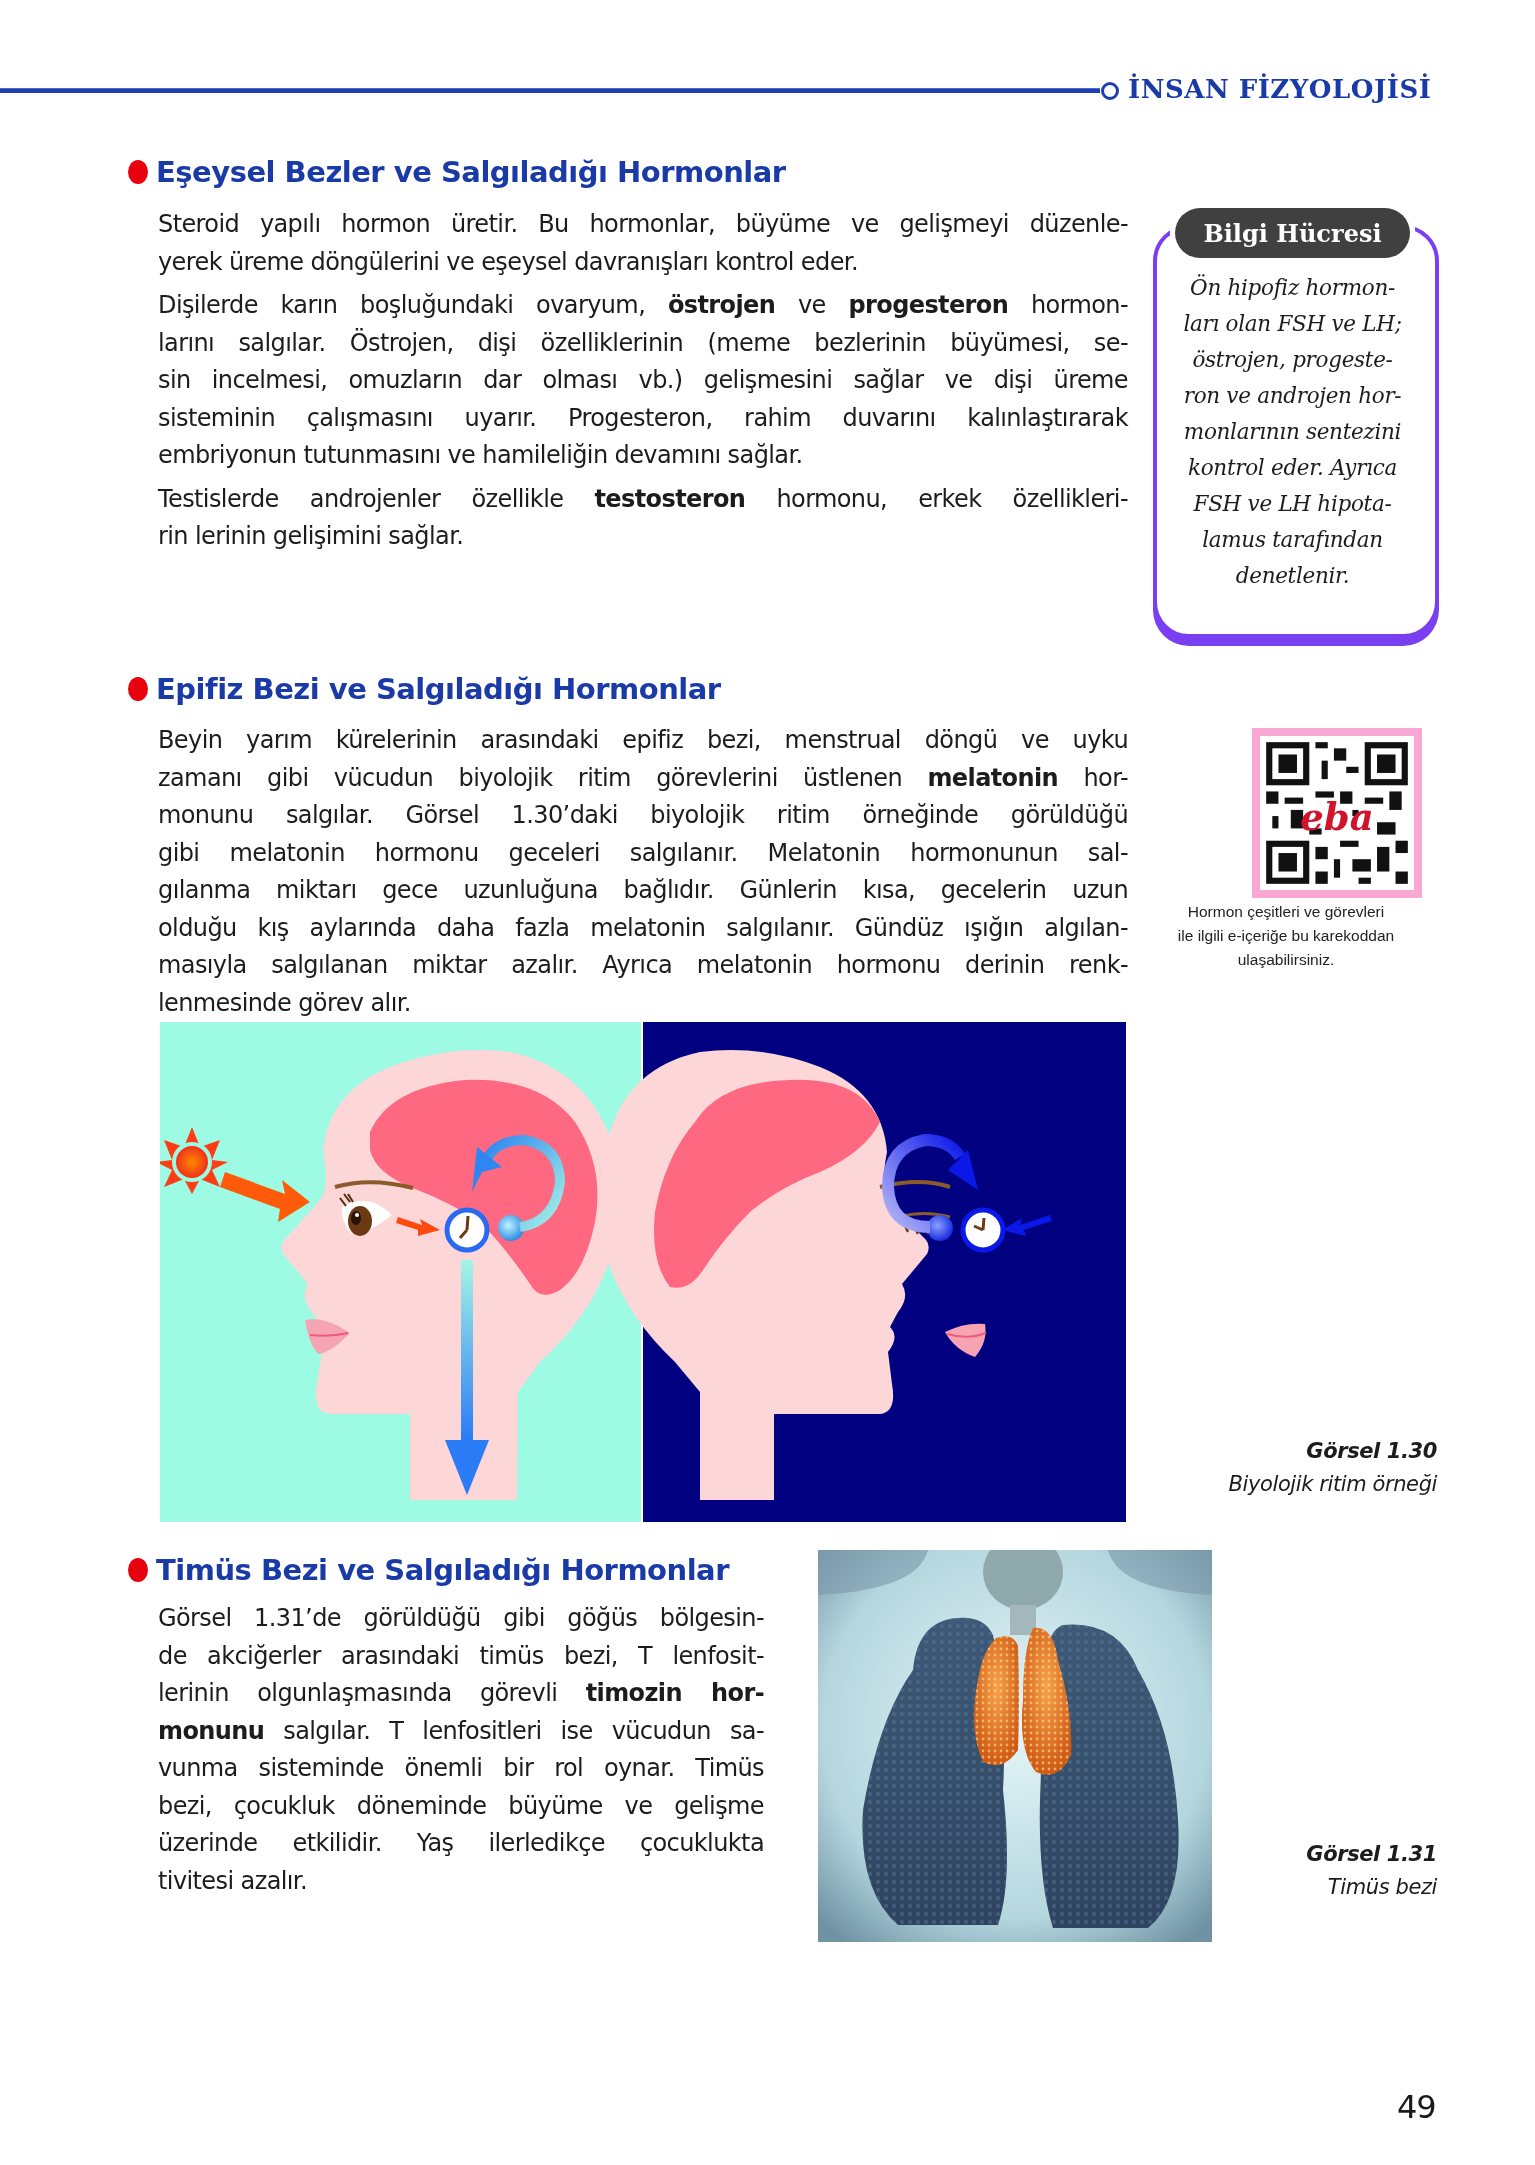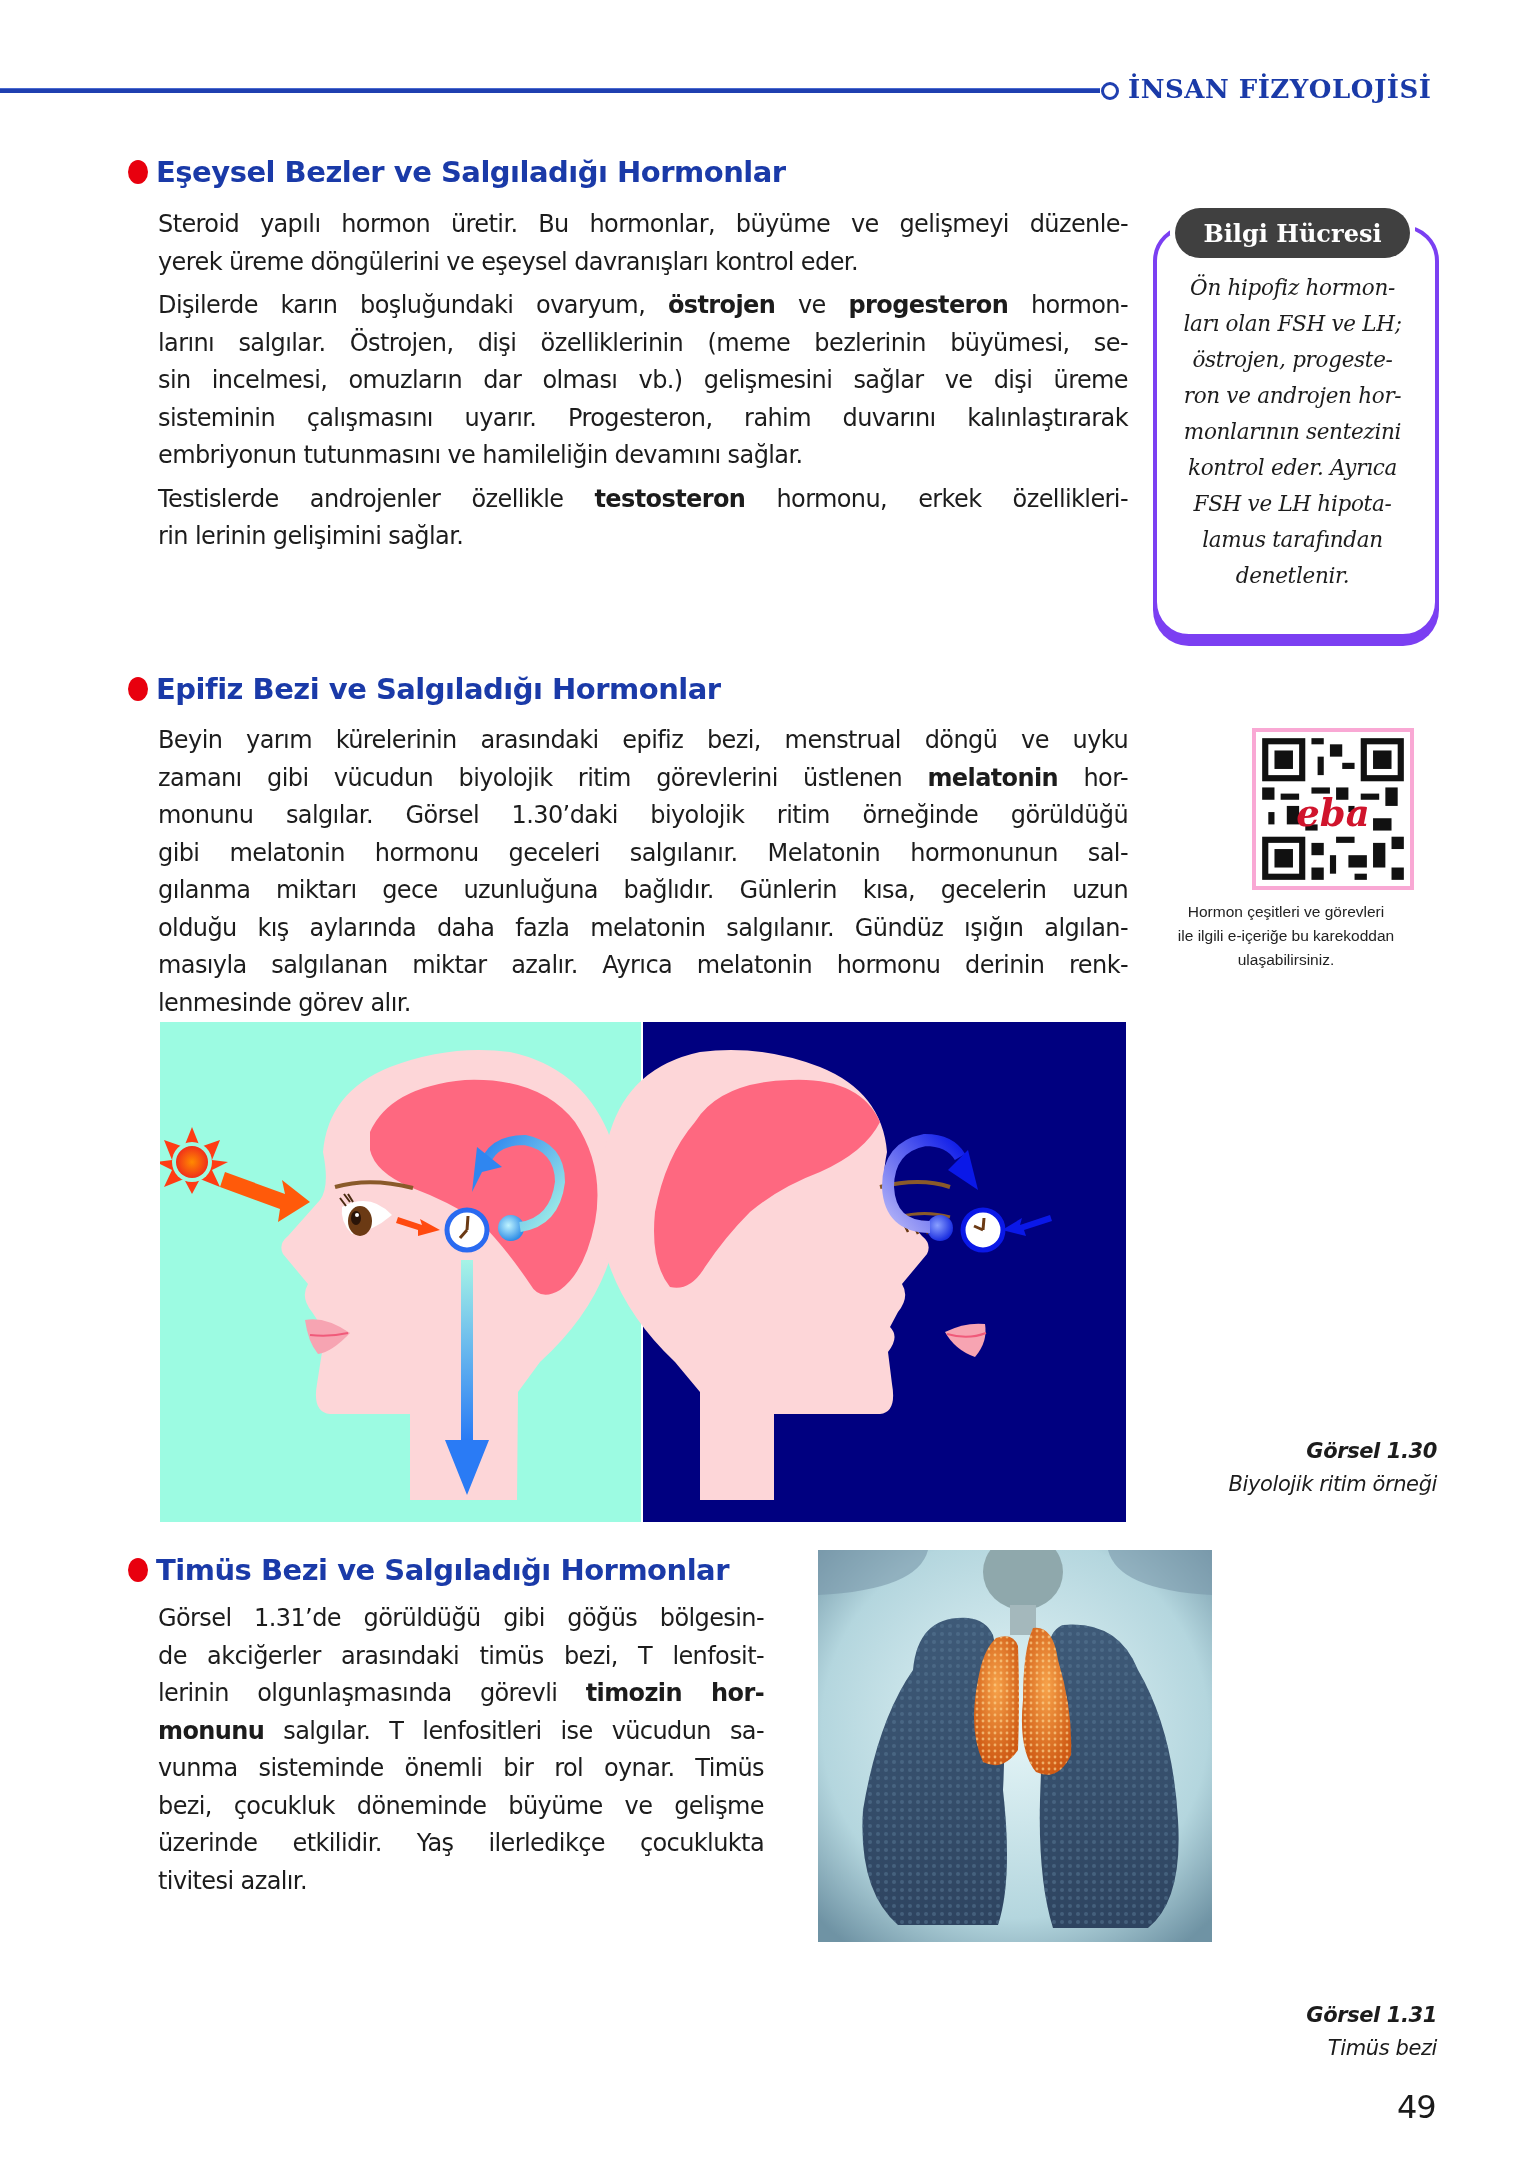--- a/index.html
+++ b/index.html
@@ -22,21 +22,21 @@
     .line { display: block; text-align: justify; text-align-last: justify; white-space: nowrap; }
     .line.last { text-align-last: left; }
 
     
     .info-box { position: absolute; left: 1153px; top: 225px; width: 278px; height: 405px; border: 4px solid #7b3ff2; border-radius: 36px; box-shadow: 0 8px 0 0 #7b3ff2; background: #fff; }
     .info-tab { position: absolute; left: 1175px; top: 208px; width: 235px; height: 50px; background: #404040; border-radius: 26px; color: #fff; font-family: "DejaVu Serif", serif; font-weight: bold; font-size: 24px; display: flex; align-items: center; justify-content: center; }
     .info-tab-mask { position: absolute; left: 1170px; top: 210px; width: 245px; height: 25px; background: #fff; }
     .info-body { position: absolute; left: 1160px; top: 270px; width: 265px; font-family: "DejaVu Serif", serif; font-style: italic; font-size: 21.5px; line-height: 36px; text-align: center; color: #1c1c1c; letter-spacing: -0.3px; }
 
     
-    .qr { position: absolute; left: 1252px; top: 728px; width: 154px; height: 154px; border: 4px solid #f9a8d4; background: #fff; }
+    .qr { position: absolute; left: 1252px; top: 728px; width: 154px; height: 154px; border: 8px solid #f9a8d4; background: #fff; }
     .qr svg { display: block; }
     .qr-caption { position: absolute; left: 1140px; top: 900px; width: 292px; font-family: "Liberation Sans", sans-serif; font-size: 15.5px; line-height: 24px; text-align: center; color: #222; }
 
     
     .fig130 { position: absolute; left: 160px; top: 1022px; width: 966px; height: 500px; }
     .fig-caption { position: absolute; right: 98px; text-align: right; font-family: "DejaVu Sans", sans-serif; font-style: italic; font-size: 21px; line-height: 33px; color: #1c1c1c; letter-spacing: -0.4px; }
     .fig-caption .num { font-weight: bold; }
     .fig131 { position: absolute; left: 818px; top: 1550px; width: 394px; height: 392px; }
 
     .page-number { position: absolute; left: 1397px; top: 2088px; font-family: "DejaVu Sans", sans-serif; font-size: 32px; color: #1a1a1a; letter-spacing: -1px; }
@@ -301,18 +301,18 @@
     <path d="M245 75 Q300 70 320 120 Q355 180 360 270 Q365 350 330 378 L235 378 Q220 330 222 250 Q225 160 230 95 Q235 78 245 75 Z" fill="url(#lungGrad)"></path>
     <path d="M245 75 Q300 70 320 120 Q355 180 360 270 Q365 350 330 378 L235 378 Q220 330 222 250 Q225 160 230 95 Q235 78 245 75 Z" fill="url(#lungSpeck)"></path>
 
     <path d="M178 88 Q195 82 200 96 Q202 150 200 200 Q185 222 165 212 Q150 180 160 130 Q165 100 178 88 Z" fill="url(#thymusGrad)"></path>
     <path d="M215 78 Q235 75 240 110 Q255 160 253 205 Q240 232 218 222 Q200 200 205 150 Q205 100 215 78 Z" fill="url(#thymusGrad)"></path>
     <path d="M178 88 Q195 82 200 96 Q202 150 200 200 Q185 222 165 212 Q150 180 160 130 Q165 100 178 88 Z" fill="url(#speck)"></path>
     <path d="M215 78 Q235 75 240 110 Q255 160 253 205 Q240 232 218 222 Q200 200 205 150 Q205 100 215 78 Z" fill="url(#speck)"></path>
   </svg>
 </div>
 
-<div class="fig-caption" style="top:1999px;">
+<div class="fig-caption" style="top:1838px;">
   <div class="num">Görsel 1.31</div>
   <div>Timüs bezi</div>
 </div>
 
 <div class="page-number">49</div>
 
 </body></html>

